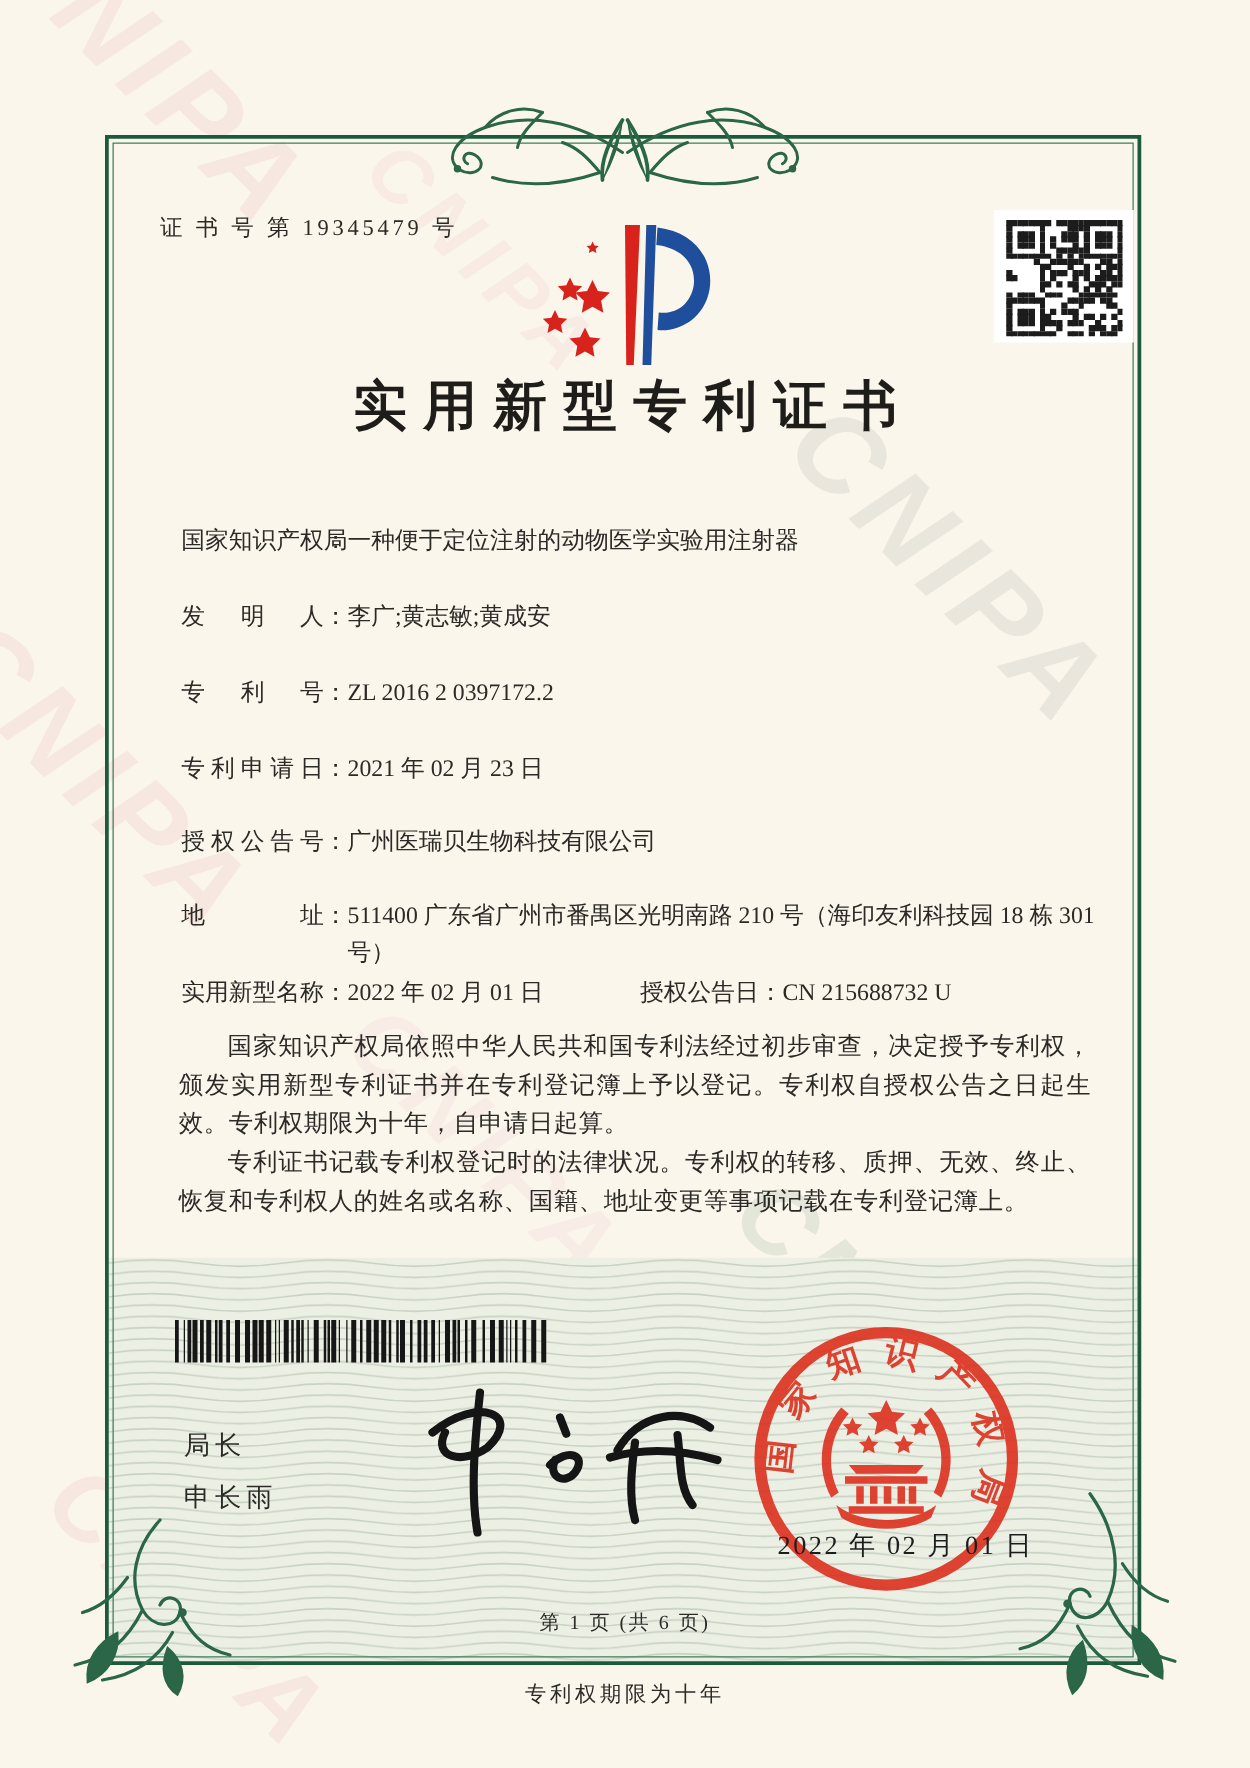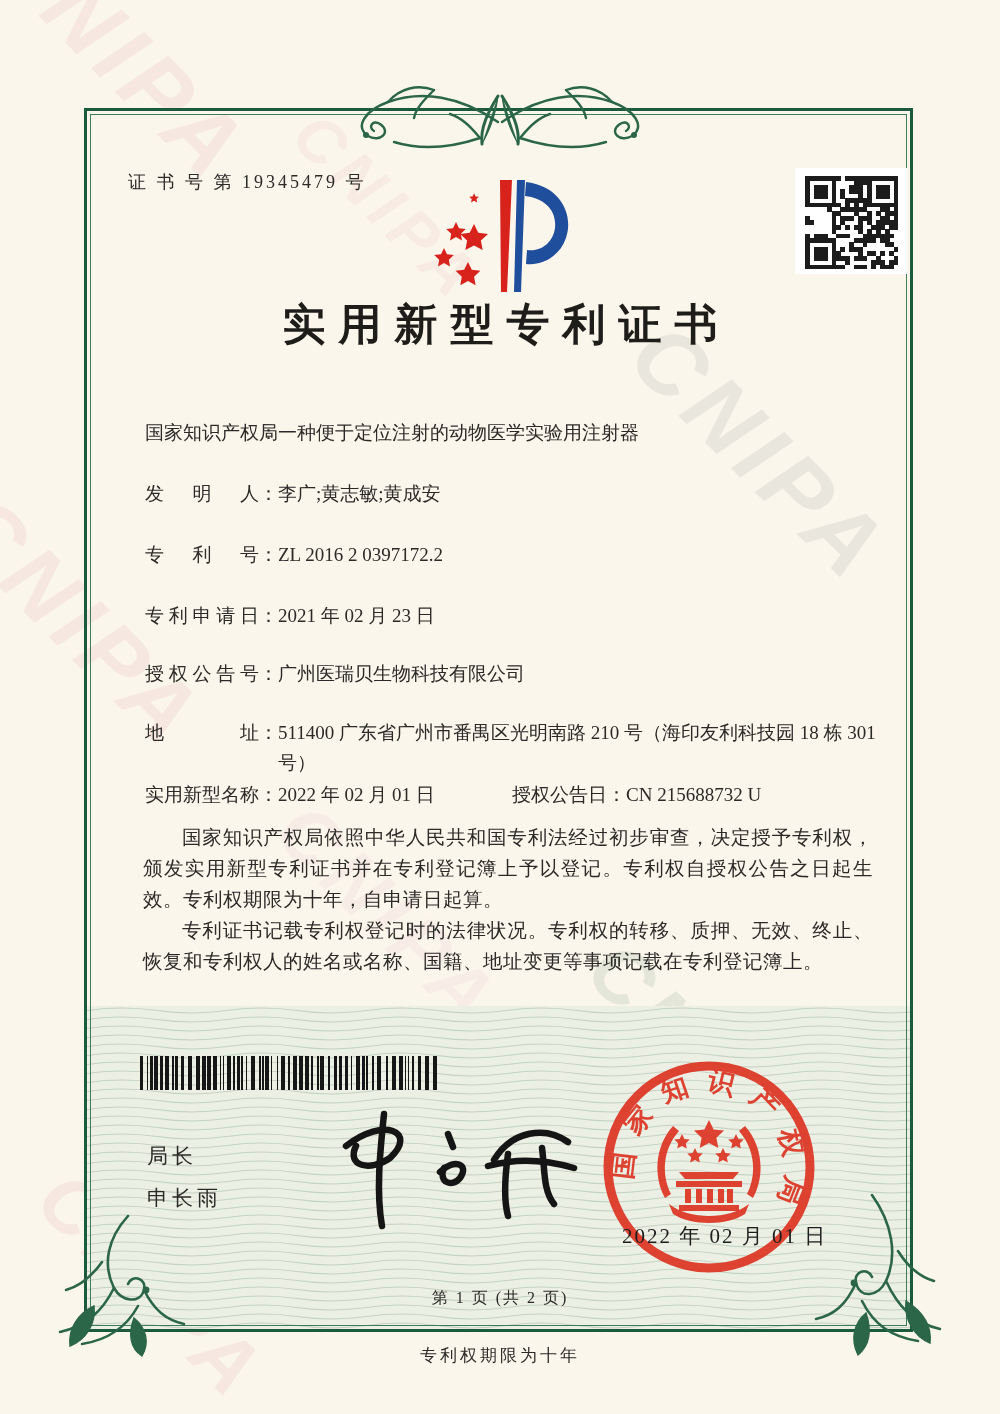--- a/index.html
+++ b/index.html
@@ -509,14 +509,14 @@
     <rect x="-33" y="17" width="66" height="6"></rect>
     <path d="M-24 25 h6 v14 h-6 Z M-13 25 h6 v14 h-6 Z M-2 25 h6 v14 h-6 Z M9 25 h6 v14 h-6 Z M18 25 h6 v14 h-6 Z"></path>
     <rect x="-30" y="41" width="60" height="6"></rect>
     <path d="M-44 34 C-56 12 -54 -18 -36 -38 L-30 -33 C-46 -15 -48 10 -38 30 Z"></path>
     <path d="M44 34 C56 12 54 -18 36 -38 L30 -33 C46 -15 48 10 38 30 Z"></path>
     <path d="M-40 40 C-20 56 20 56 40 40 L36 50 C18 62 -18 62 -36 50 Z"></path>
   </g>
 </svg>
 <div class="seal-date">2022 年 02 月 01 日</div>
 
-<div class="pageno">第 1 页 (共 2 页)</div>
+<div class="pageno">第 1 页 (共 6 页)</div>
 <div class="cont-note">专利权期限为十年</div>
 
 </body></html>

